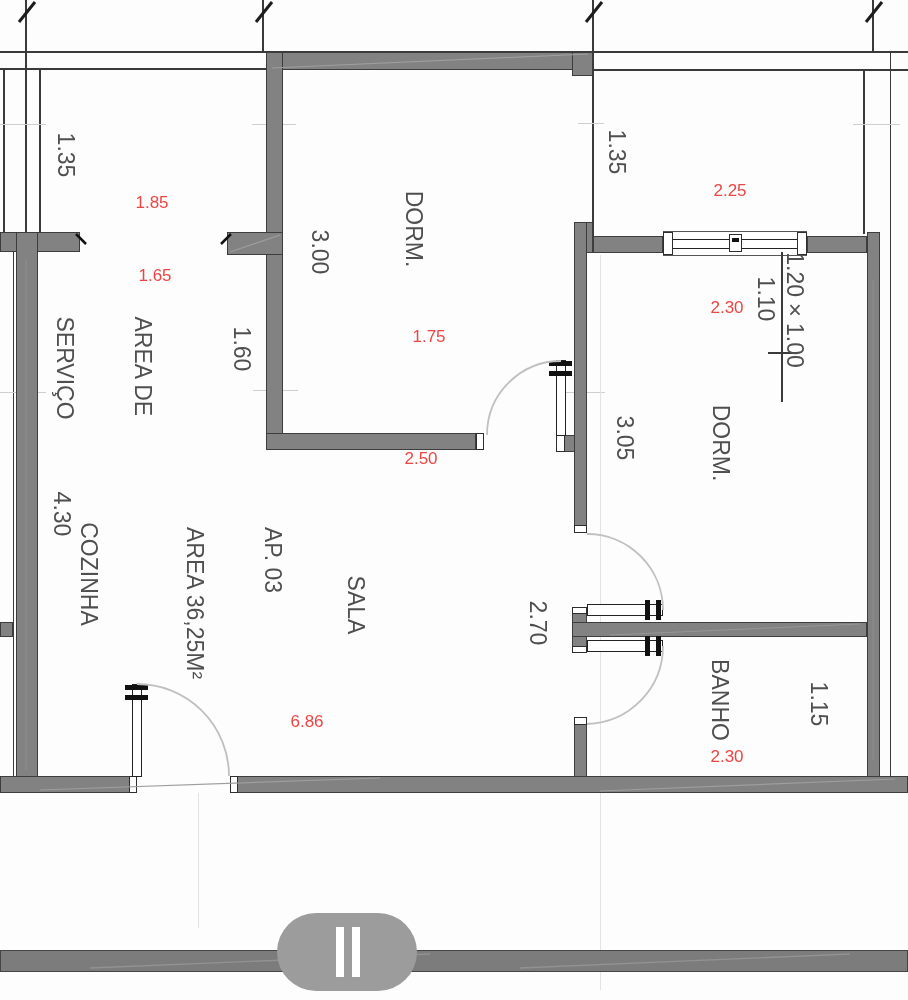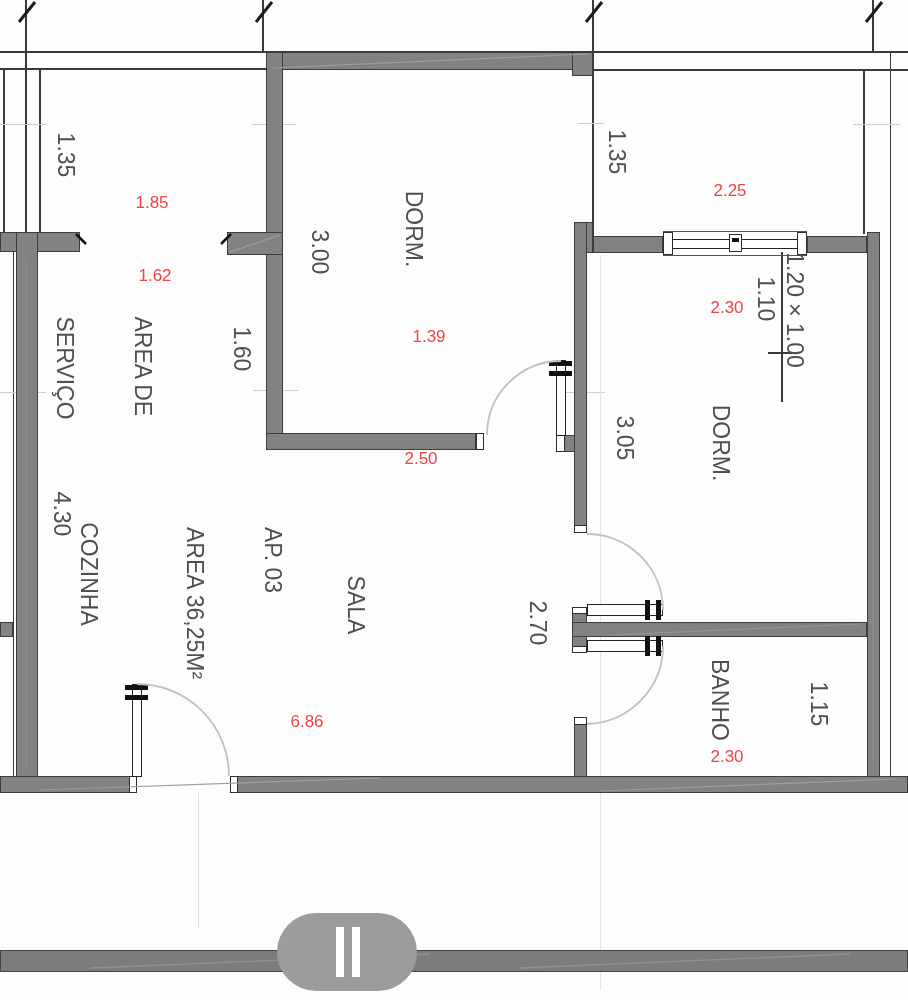--- a/index.html
+++ b/index.html
@@ -142,25 +142,25 @@
     <line x1="520" y1="968" x2="850" y2="954" stroke="#929292" stroke-width="1.4"></line>
   </svg>
 
   <div class="marker">
     <div class="mbar" style="left:59px"></div>
     <div class="mbar" style="left:75px"></div>
   </div>
 
   <div class="tv t-dim" style="left:66px;top:155px">1.35</div>
   <div class="t" style="left:152px;top:203px">1.85</div>
-  <div class="t" style="left:155px;top:276px">1.62</div>
+  <div class="t" style="left:155px;top:276px">1.65</div>
   <div class="tv" style="left:242px;top:349px">1.60</div>
   <div class="tv" style="left:62px;top:514px">4.30</div>
   <div class="tv" style="left:320px;top:252px">3.00</div>
-  <div class="t" style="left:429px;top:337px">1.39</div>
+  <div class="t" style="left:429px;top:337px">1.75</div>
   <div class="t" style="left:421px;top:459px">2.50</div>
   <div class="t" style="left:307px;top:722px">6.86</div>
   <div class="tv" style="left:617px;top:152px">1.35</div>
   <div class="t" style="left:730px;top:191px">2.25</div>
   <div class="t" style="left:727px;top:308px">2.30</div>
   <div class="tv" style="left:766px;top:299px">1.10</div>
   <div class="tv" style="left:795px;top:310px">1.20×1.00</div>
   <div class="tv" style="left:625px;top:438px">3.05</div>
   <div class="tv" style="left:538px;top:623px">2.70</div>
   <div class="tv" style="left:819px;top:704px">1.15</div>

